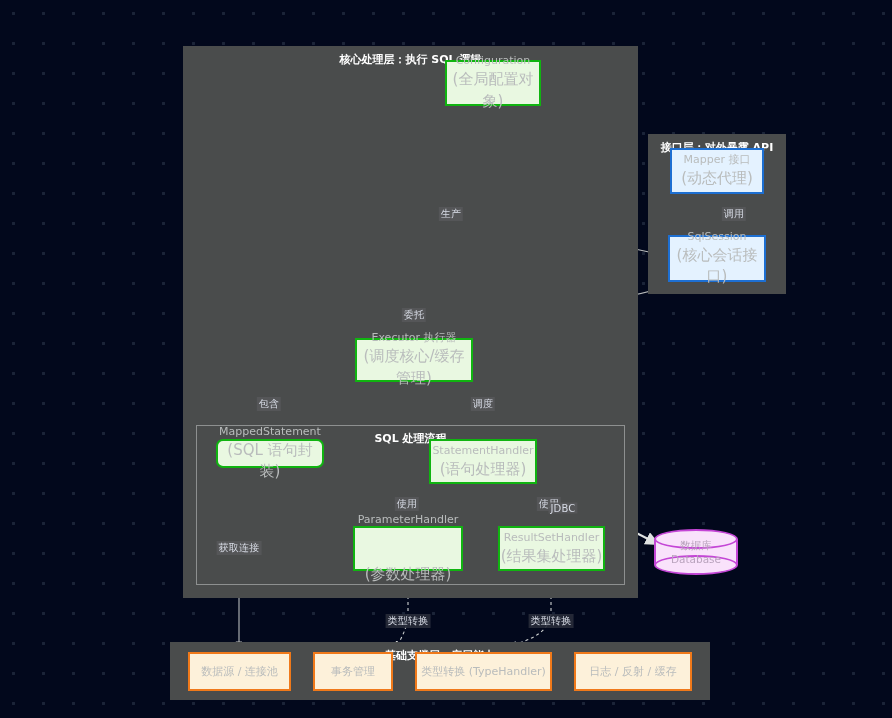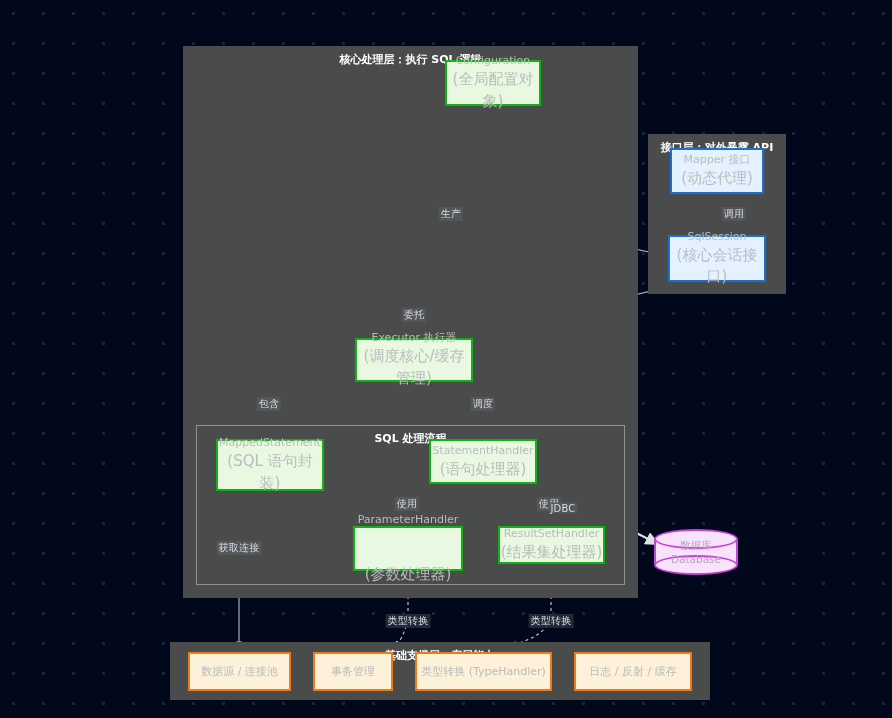--- a/index.html
+++ b/index.html
@@ -210,36 +210,36 @@
   <div class="node blue" id="n-sqlsession" style="left: 668px; top: 235px; width: 98px; height: 47px;">
     <span class="l1">SqlSession</span>
     <span class="l2">(核心会话接口)</span>
   </div>
 
   <div class="node green" id="n-executor" style="left: 355px; top: 338px; width: 118px; height: 44px;">
     <span class="l1">Executor 执行器</span>
     <span class="l2">(调度核心/缓存管理)</span>
   </div>
 
-  <div class="node green" id="n-mappedstatement" style="left: 216px; top: 439px; width: 108px; height: 52px;">
+  <div class="node green" id="n-mappedstatement" style="left: 216px; top: 439px; width: 108px; height: 29px; border-radius: 7px;">
     <span class="l1">MappedStatement</span>
     <span class="l2">(SQL 语句封装)</span>
   </div>
 
   <div class="node green" id="n-statementhandler" style="left: 429px; top: 439px; width: 108px; height: 45px;">
     <span class="l1">StatementHandler</span>
     <span class="l2">(语句处理器)</span>
   </div>
 
   <div class="node green" id="n-parameterhandler" style="left: 353px; top: 526px; width: 110px; height: 45px; gap: 36px;">
     <span class="l1">ParameterHandler</span>
     <span class="l2">(参数处理器)</span>
   </div>
 
-  <div class="node green" id="n-resultsethandler" style="left: 498px; top: 526px; width: 107px; height: 38px;">
+  <div class="node green" id="n-resultsethandler" style="left: 498px; top: 526px; width: 107px; height: 45px;">
     <span class="l1">ResultSetHandler</span>
     <span class="l2">(结果集处理器)</span>
   </div>
 
   <div class="node orange" id="n-datasource" style="left: 188px; top: 652px; width: 103px; height: 39px;">
     <span class="l1">数据源 / 连接池</span>
   </div>
 
   <div class="node orange" id="n-transaction" style="left: 313px; top: 652px; width: 80px; height: 39px;">
     <span class="l1">事务管理</span>

